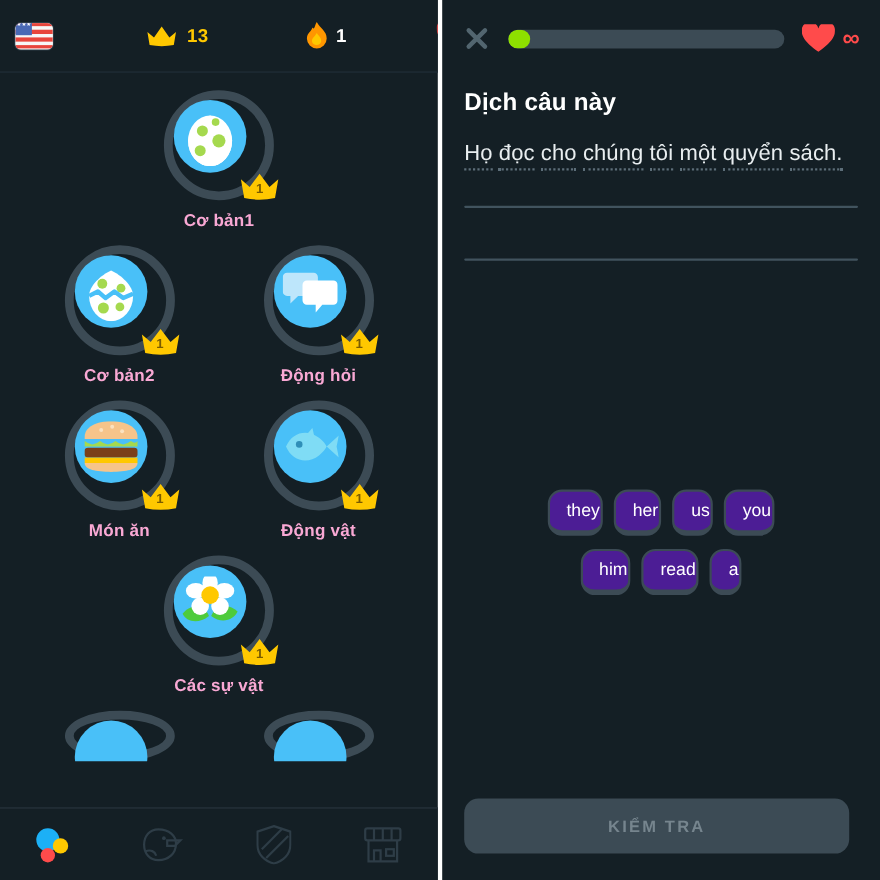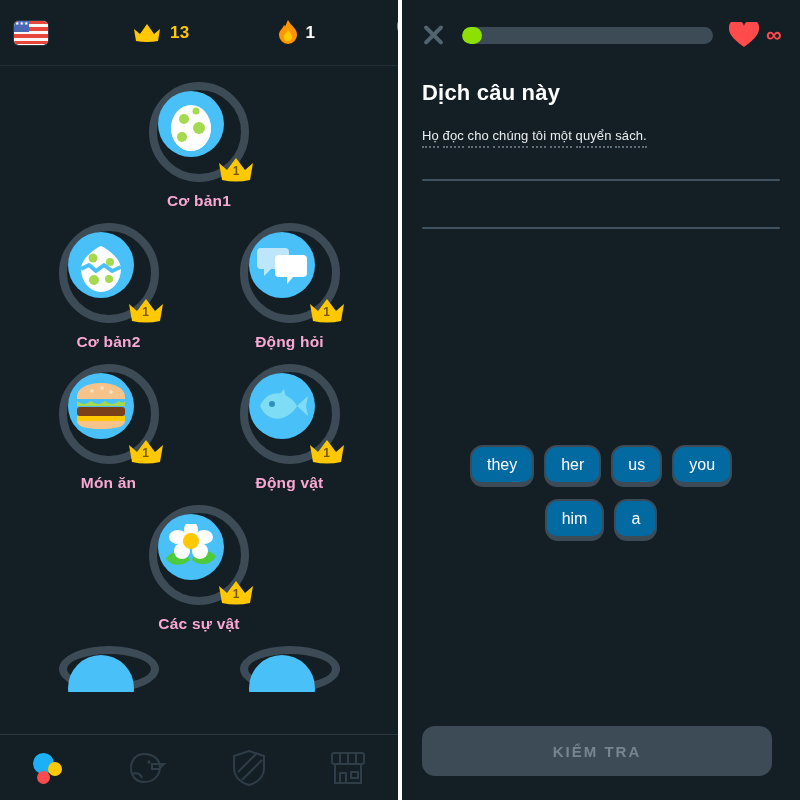--- a/index.html
+++ b/index.html
@@ -4,23 +4,24 @@
 <style>
   * { box-sizing: border-box; margin: 0; padding: 0; }
   html, body {
     width: 800px; height: 800px;
     background: #ffffff;
     font-family: "Liberation Sans", sans-serif;
     overflow: hidden;
   }
   .screen {
     position: relative;
-    width: 800px; height: 720px;
+    width: 800px; height: 800px;
     display: flex;
     background: #ffffff;
+    align-items: flex-end;
   }
   .panel {
     position: relative;
     width: 398px; height: 800px;
     background: #141f25;
     overflow: hidden;
   }
   .panel-divider { width: 4px; height: 800px; background: #ffffff; }
 
   
@@ -155,43 +156,43 @@
   }
   .hearts-box { display: flex; align-items: center; gap: 7px; flex: none; }
 
   .q-title {
     margin: 10px 20px 0 20px;
     font-size: 22px; font-weight: bold; color: #ffffff;
     letter-spacing: .2px;
   }
   .q-sentence {
     margin: 22px 20px 0 20px;
-    font-size: 13px; color: #e9eef0;
+    font-size: 20px; color: #e9eef0;
     letter-spacing: .1px;
   }
   .q-sentence .w {
     border-bottom: 2px dotted #5d6e79;
     padding-bottom: 3px;
   }
   .answer-lines { margin: 36px 20px 0 20px; }
   .ans-line { height: 2px; background: #41535e; border-radius: 1px; }
   .ans-gap { height: 46px; }
 
   .word-bank {
     position: absolute; left: 20px; right: 20px; top: 445px;
   }
   .bank-row {
     display: flex; justify-content: center; gap: 10px; margin-bottom: 12px;
   }
   .tile {
-    background: #0369a1;
+    background: #4c1d95;
     border: 2px solid #3c4b55;
     border-bottom-width: 5px;
     border-radius: 13px;
-    padding: 9px 15px 8px 15px;
+    padding: 9px 1px 8px 15px;
     font-size: 16px; color: #ffffff;
     cursor: pointer; user-select: none;
   }
 
   .check-btn {
     position: absolute; left: 20px; right: 28px; bottom: 24px;
     height: 50px; border-radius: 13px;
     background: #3c4b55;
     display: flex; align-items: center; justify-content: center;
     font-size: 15px; font-weight: bold; color: #76858e;
@@ -472,19 +473,20 @@
 
     <div class="word-bank" id="word-bank">
         <div class="bank-row">
           <div class="tile">they</div>
           <div class="tile">her</div>
           <div class="tile">us</div>
           <div class="tile">you</div>
         </div>
         <div class="bank-row">
           <div class="tile">him</div>
+          <div class="tile">read</div>
           <div class="tile">a</div>
         </div>
       </div>
 
     <div class="check-btn">KIỂM TRA</div>
   </div>
 </div>
 
 </body></html>

